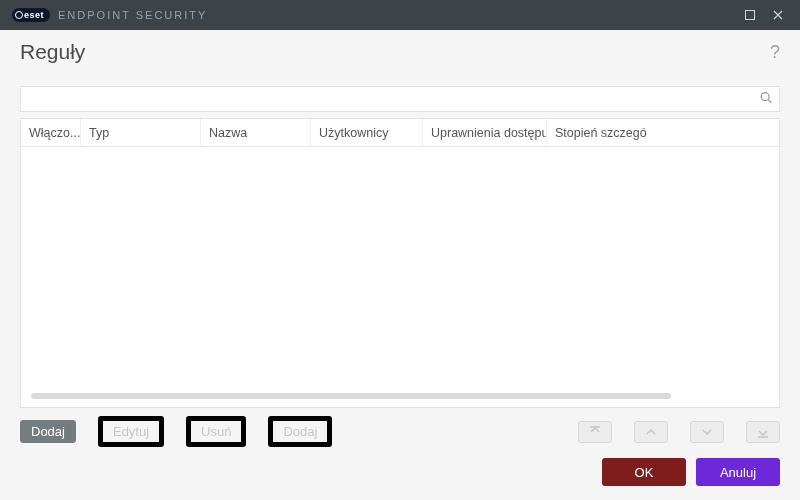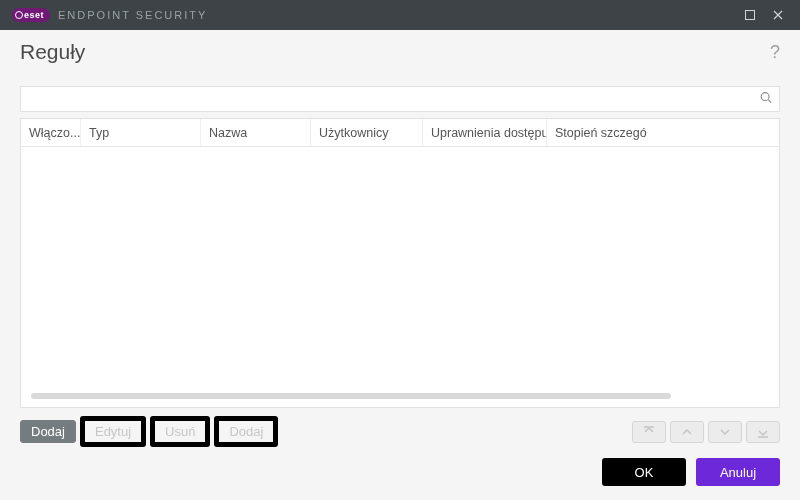--- a/index.html
+++ b/index.html
@@ -14,21 +14,21 @@
   }
   .titlebar {
     background: #3d4346;
     height: 30px;
     display: flex;
     align-items: center;
     color: #a7b0b4;
     padding: 0 8px 0 12px;
   }
   .titlebar .brand-badge {
-    background: #701a75;
+    background: #0f172a;
     color: #fff;
     font-size: 9px;
     font-weight: bold;
     letter-spacing: 0.5px;
     padding: 2px 6px 2px 12px;
     border-radius: 10px;
     position: relative;
     display: inline-flex;
     align-items: center;
   }
@@ -112,21 +112,21 @@
     height: calc(100% - 28px - 14px);
   }
   .fake-hscroll{
     position:absolute; left:10px; bottom:8px;
     height:6px; width:640px;
     background:#d9d9d9;
     border-radius:3px;
   }
 
   .action-row{
-    display:flex; align-items:center; gap:4px;
+    display:flex; align-items:center; gap:22px;
     margin-top:8px;
   }
   .btn {
     border:1px solid #c9c9c9;
     background:#efefef;
     color:#8a8a8a;
     padding:3px 10px;
     font-size:13px;
     border-radius:3px;
   }
@@ -149,21 +149,21 @@
   .footer{
     position:absolute; bottom:14px; right:20px;
     display:flex; gap:10px;
   }
   .fbtn{
     min-width:84px; height:28px;
     border-radius:3px;
     display:flex;align-items:center;justify-content:center;
     font-size:13px; color:#fff;
   }
-  .fbtn.ok{ background:#000000; }
+  .fbtn.ok{ background:#7f1d1d; }
   .fbtn.cancel{ background:#6d28d9; }
 </style>
 </head>
 <body>
 
 <div class="titlebar">
   <span class="brand-badge">eset</span>
   <span class="prod">ENDPOINT SECURITY</span>
   <span class="spacer"></span>
   <span class="winbtn">

